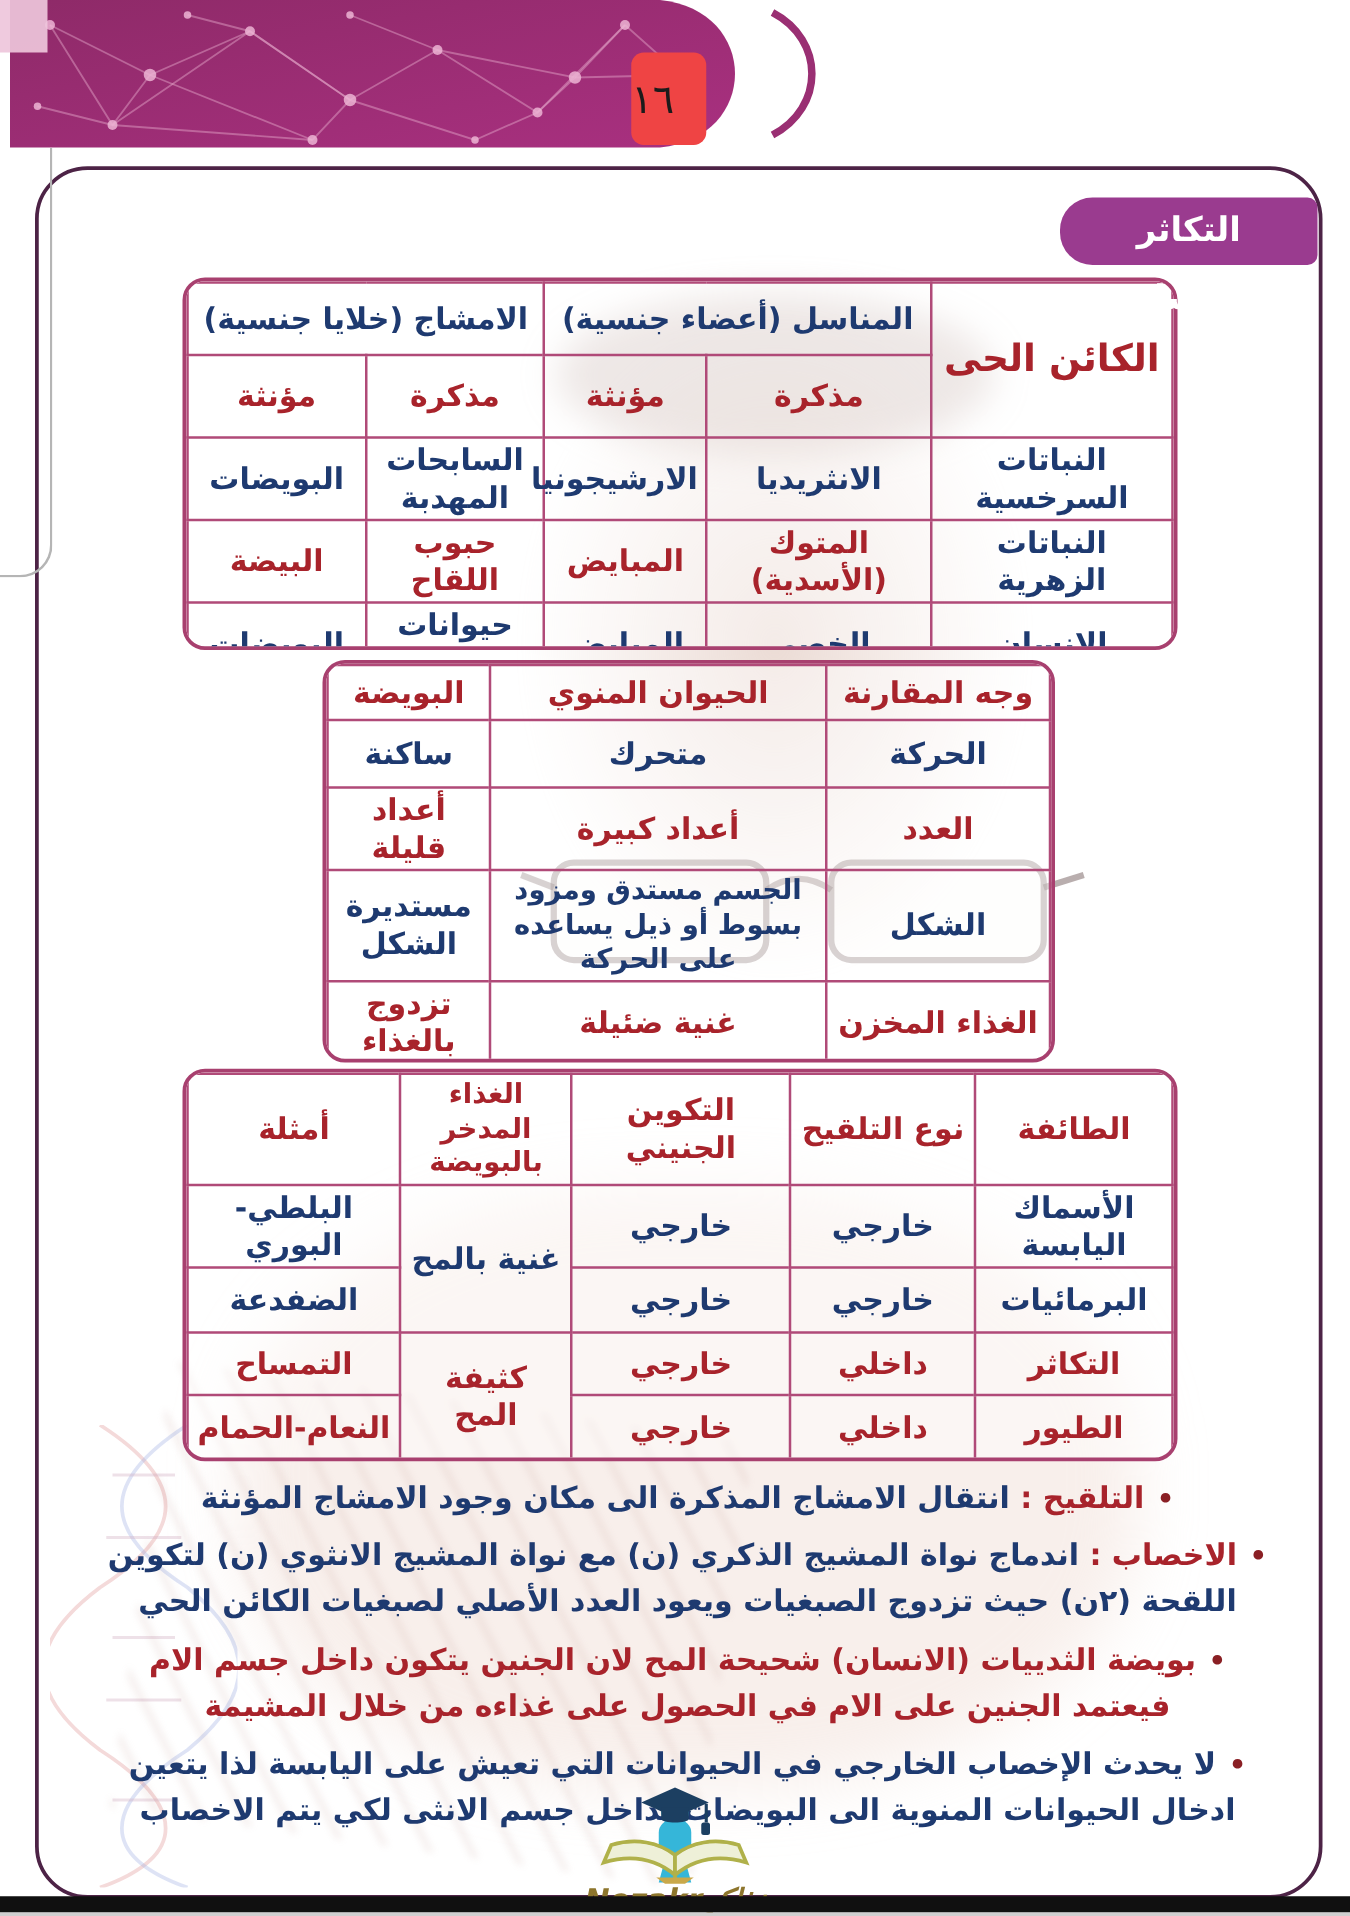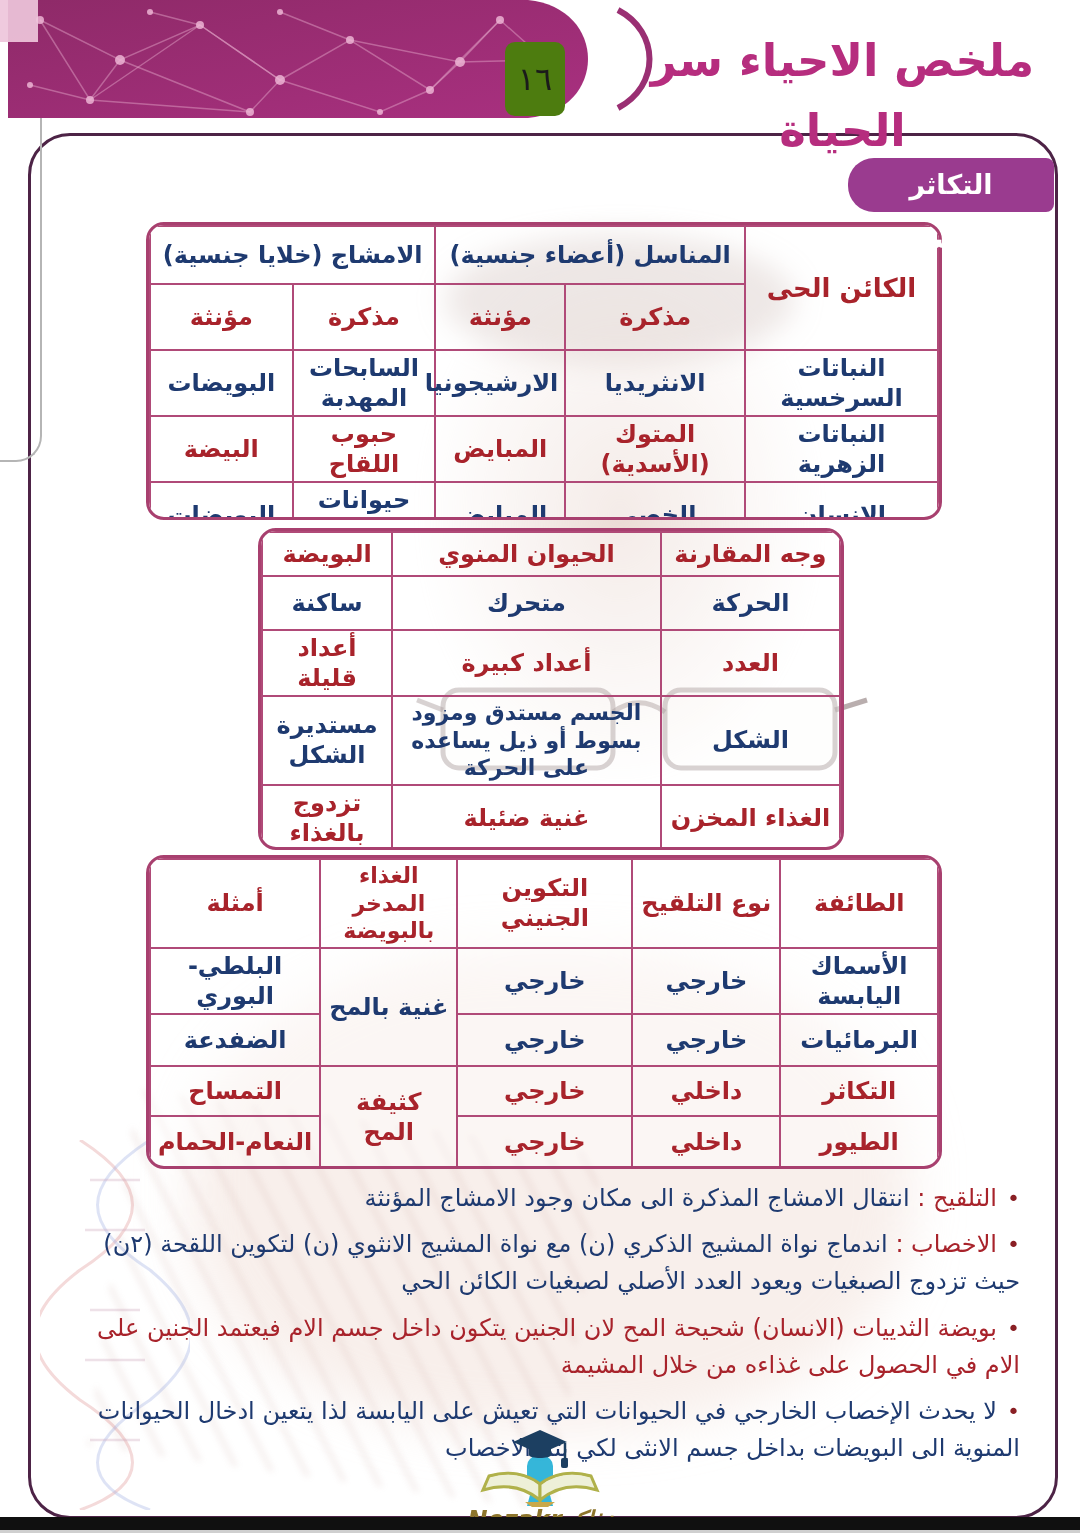--- a/index.html
+++ b/index.html
@@ -3,22 +3,22 @@
 <meta charset="utf-8">
 <style>
   html,body{margin:0;padding:0;background:#ffffff;}
   .page{position:relative;width:1080px;height:1533px;background:#ffffff;overflow:hidden;
         font-family:"DejaVu Sans","Liberation Sans",sans-serif;}
   
   .banner-svg{position:absolute;left:0;top:0;z-index:5;}
   .corner-sq{position:absolute;left:0;top:0;width:38px;height:42px;background:rgba(238,197,219,.92);z-index:6;}
   .page-title{position:absolute;left:615px;top:26px;width:455px;height:70px;z-index:6;
       direction:rtl;text-align:center;font-size:45px;font-weight:bold;color:#b62d7e;line-height:70px;}
-  .page-tab{position:absolute;left:505px;top:42px;width:60px;height:74px;background:#4d7c0f;
-      border-radius:10px;z-index:7;text-align:center;line-height:74px;
+  .page-tab{position:absolute;left:505px;top:42px;width:60px;height:74px;background:#ef4444;
+      border-radius:10px;z-index:7;text-align:left;line-height:74px;
       font-family:"DejaVu Serif","Liberation Serif",serif;font-size:32px;color:#1b1b1b;}
   .page-edge{position:absolute;left:-36px;top:118px;width:76px;height:342px;
       border-right:2px solid #b5b5b5;border-bottom:2px solid #b5b5b5;
       border-bottom-right-radius:26px;z-index:4;}
   
   .content-box{position:absolute;left:28px;top:133px;width:1024px;height:1380px;
       border:3px solid #4d2346;border-radius:42px;background:rgba(255,255,255,0.0);z-index:2;}
   .badge{position:absolute;left:848px;top:158px;width:206px;height:54px;background:#9a3b8f;
       border-radius:26px 8px 8px 26px;z-index:8;direction:rtl;text-align:center;
       color:#ffffff;font-weight:bold;font-size:27px;line-height:54px;}
@@ -40,21 +40,21 @@
   table{width:100%;height:100%;border-collapse:collapse;direction:rtl;table-layout:fixed;}
   td{border:2px solid #b04a78;text-align:center;vertical-align:middle;
      font-weight:bold;font-size:24px;padding:2px 6px;line-height:1.25;}
   .t1{left:146px;top:222px;width:790px;height:292px;}
   .t2{left:258px;top:528px;width:580px;height:316px;}
   .t3{left:146px;top:855px;width:790px;height:308px;}
   .c-navy{color:#1e3a70;}
   .c-red{color:#a8232b;}
   
   .notes{position:absolute;left:80px;top:1180px;width:940px;z-index:3;direction:rtl;}
-  .note{margin-bottom:9px;font-weight:normal;font-size:24px;line-height:1.55;text-align:right;}
+  .note{margin-bottom:9px;font-weight:bold;font-size:24px;line-height:1.55;text-align:center;}
   .note .bullet{color:#8a1f24;font-size:22px;margin-left:10px;}
   
   .logo{position:absolute;left:0;top:1428px;width:1080px;text-align:center;z-index:6;}
   .logo-caption{font-size:24px;font-weight:bold;font-style:italic;color:#8d752c;margin-top:-6px;}
   .bar-black{position:absolute;left:0;top:1517px;width:1080px;height:13px;background:#101010;z-index:9;}
   .bar-gray{position:absolute;left:0;top:1530px;width:1080px;height:3px;background:#cfcfcf;z-index:9;}
 </style>
 </head>
 <body>
 
@@ -114,38 +114,37 @@
         <circle cx="250" cy="112" r="4"></circle>
         <circle cx="380" cy="112" r="3"></circle>
       <circle cx="280" cy="12" r="3"></circle>
         <circle cx="545" cy="60" r="4"></circle>
         <circle cx="150" cy="12" r="3"></circle>
     </g>
     <path d="M618,10 C660,32 660,86 618,108" stroke="#9a2f73" stroke-width="6" fill="none"></path>
   </svg>
   <div class="corner-sq"></div>
   <div class="page-edge"></div>
-  <div class="page-title">ملخص الاحياء سر الحياة</div>
   <div class="page-tab">١٦</div>
 
   <div class="content-box"></div>
   <div class="badge">التكاثر بالأمشاج :</div>
 
   <div class="tbl-wrap t1">
     <table>
       <colgroup>
           <col style="width:24.5%">
           <col style="width:22.8%">
           <col style="width:16.5%">
           <col style="width:18.1%">
           <col style="width:18.1%">
         </colgroup>
       <tbody>
           <tr style="height:58px">
-        <td rowspan="2" class="c-red" style="font-size:26px">الكائن الحى</td>
+        <td rowspan="2" class="c-red" style="font-size:30px">الكائن الحى</td>
         <td colspan="2" class="c-navy">المناسل (أعضاء جنسية)</td>
         <td colspan="2" class="c-navy">الامشاج (خلايا جنسية)</td>
       </tr>
       <tr style="height:66px">
         <td class="c-red">مذكرة</td>
         <td class="c-red">مؤنثة</td>
         <td class="c-red">مذكرة</td>
         <td class="c-red">مؤنثة</td>
       </tr>
       <tr style="height:62px">

